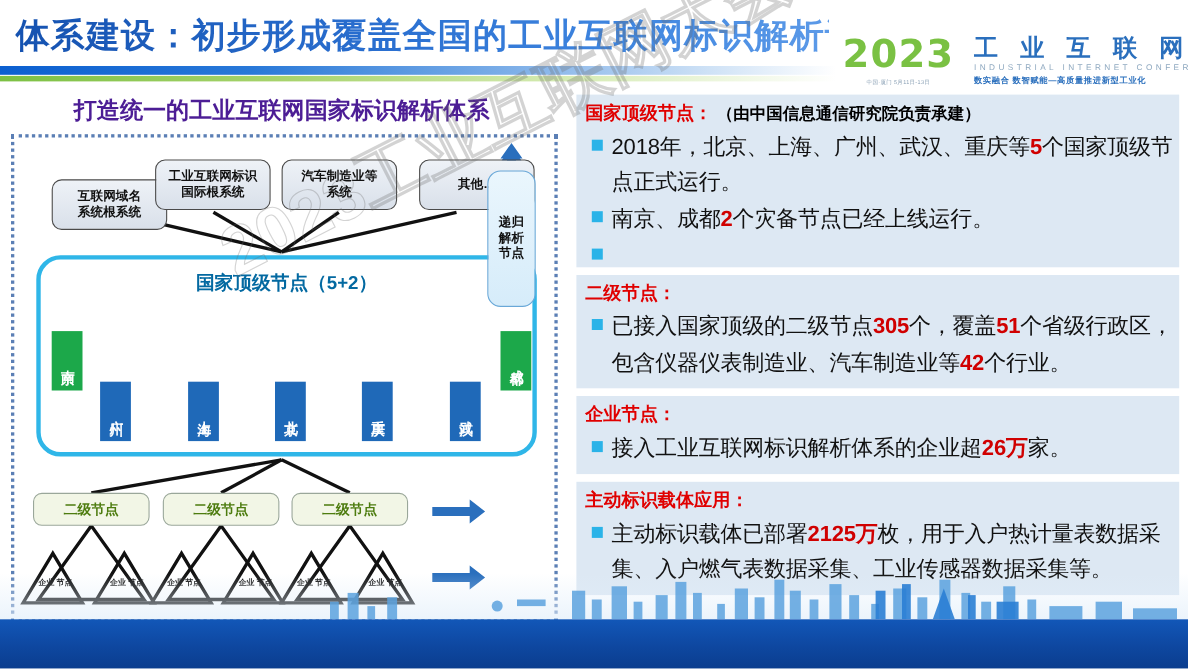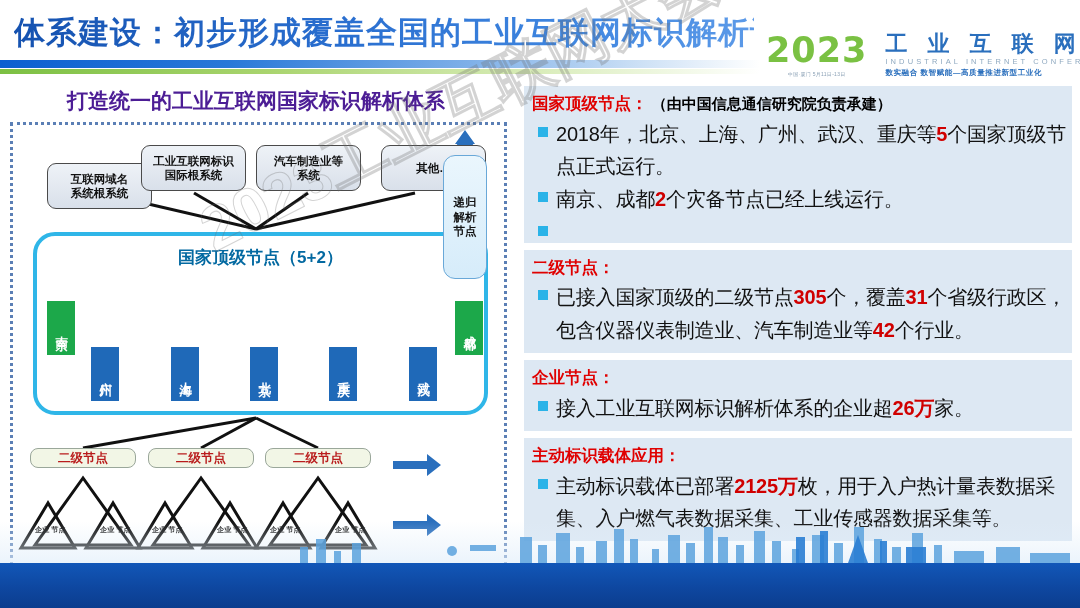--- a/index.html
+++ b/index.html
@@ -63,23 +63,23 @@
     font-size:17px;font-weight:700;color:#0369a1;white-space:nowrap;
   }
   .citybox{
     position:absolute;width:28px;height:54px;display:flex;align-items:center;justify-content:center;
     color:#fff;font-size:12.5px;font-weight:700;line-height:1.08;text-align:center;
     writing-mode:vertical-rl;letter-spacing:2px;
   }
   .city-blue{background:#1f69b8;}
   .city-green{background:#1ca84a;}
   .lvl2box{
-    position:absolute;width:106px;height:20px;border:1.4px solid #9aa79a;border-radius:8px;
+    position:absolute;width:106px;height:30px;border:1.4px solid #9aa79a;border-radius:8px;
     background:#f2f6e6;display:flex;align-items:center;justify-content:center;
-    font-size:12.5px;font-weight:700;color:#b91c1c;box-sizing:border-box;
+    font-size:12.5px;font-weight:700;color:#4d7c0f;box-sizing:border-box;
   }
   .recbox{
     position:absolute;left:430px;top:30px;width:44px;height:124px;border:1.4px solid #69a8d8;border-radius:12px;
     background:linear-gradient(180deg,#eaf6fd 0%,#d6ecfa 100%);
     display:flex;align-items:center;justify-content:center;text-align:center;
     font-size:11.5px;font-weight:700;color:#111;line-height:1.3;box-sizing:border-box;
   }
   .tri-label{
     position:absolute;font-size:7.2px;font-weight:700;color:#111;text-align:center;line-height:1.05;
     white-space:nowrap;
@@ -261,21 +261,21 @@
           <div class="btext"><span>南京、成都</span><span class="r">2</span><span>个灾备节点已经上线运行。</span></div>
         </div>
         <div class="bullet-row">
           <span class="bullet"></span>
         </div>
       </div>
       <div class="sect">
         <div class="sect-head">二级节点：</div>
         <div class="bullet-row">
           <span class="bullet"></span>
-          <div class="btext"><span>已接入国家顶级的二级节点</span><span class="r">305</span><span>个，覆盖</span><span class="r">31</span><span>个省级行政区，包含仪器仪表制造业、汽车制造业等</span><span class="r">42</span><span>个行业。</span></div>
+          <div class="btext"><span>已接入国家顶级的二级节点</span><span class="r">305</span><span>个，覆盖</span><span class="r">51</span><span>个省级行政区，包含仪器仪表制造业、汽车制造业等</span><span class="r">42</span><span>个行业。</span></div>
         </div>
       </div>
       <div class="sect">
         <div class="sect-head">企业节点：</div>
         <div class="bullet-row">
           <span class="bullet"></span>
           <div class="btext"><span>接入工业互联网标识解析体系的企业超</span><span class="r">26万</span><span>家。</span></div>
         </div>
       </div>
       <div class="sect">

